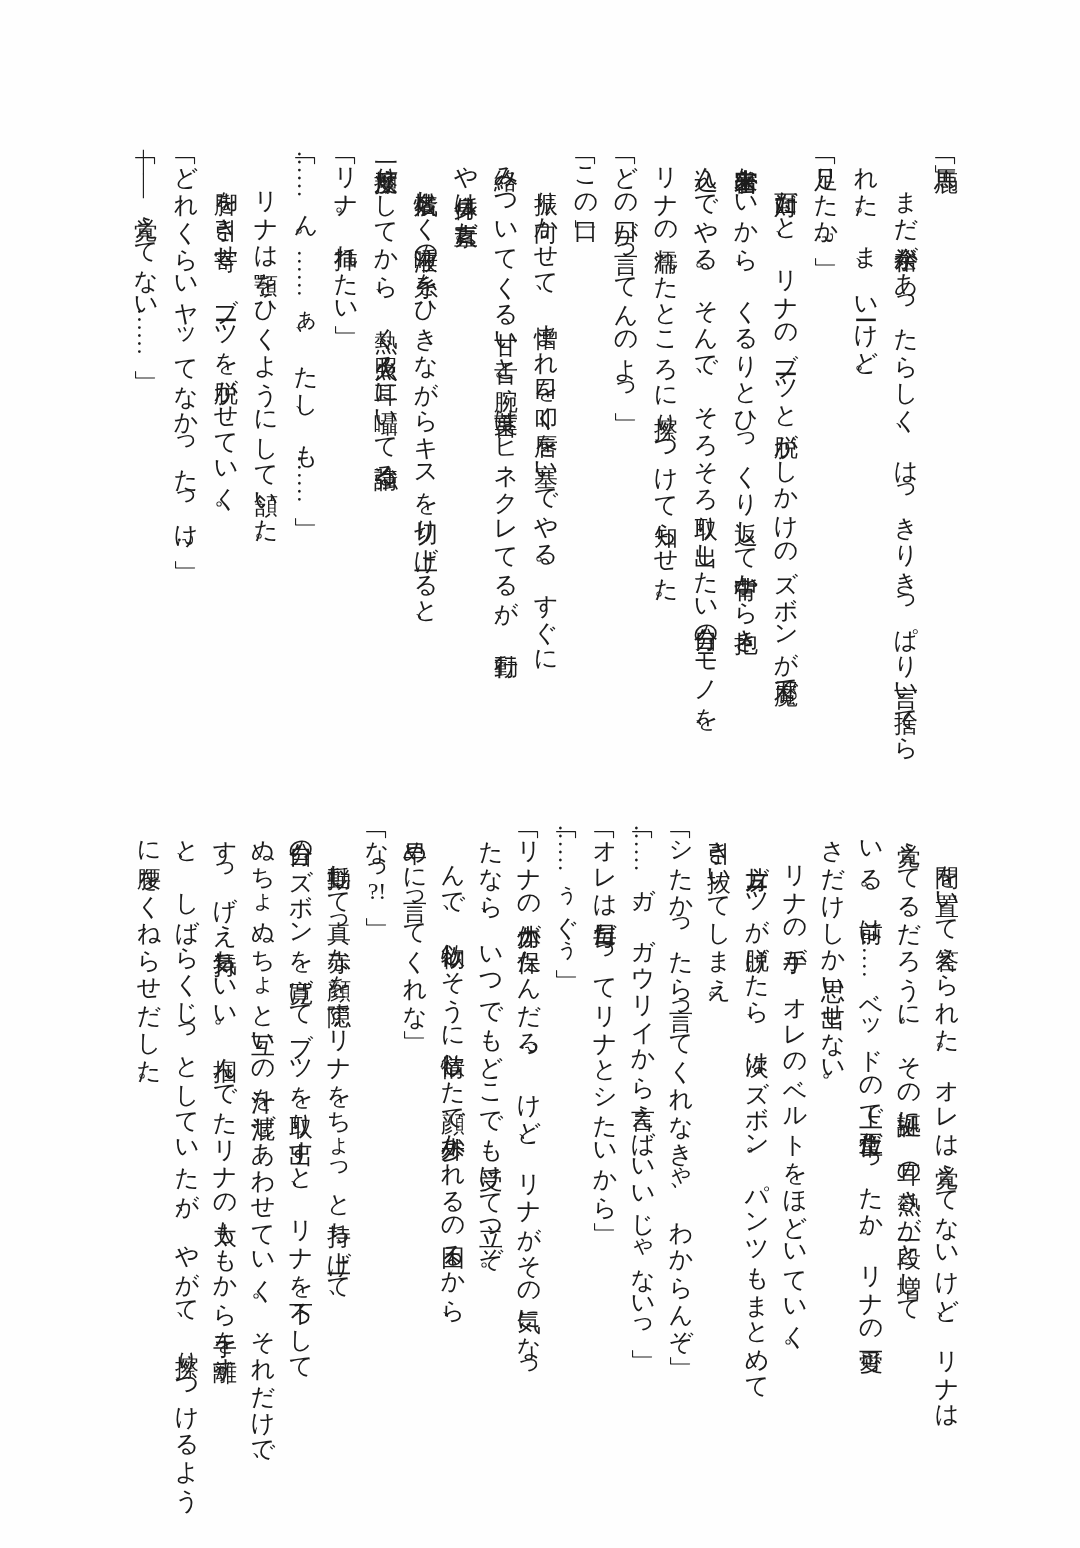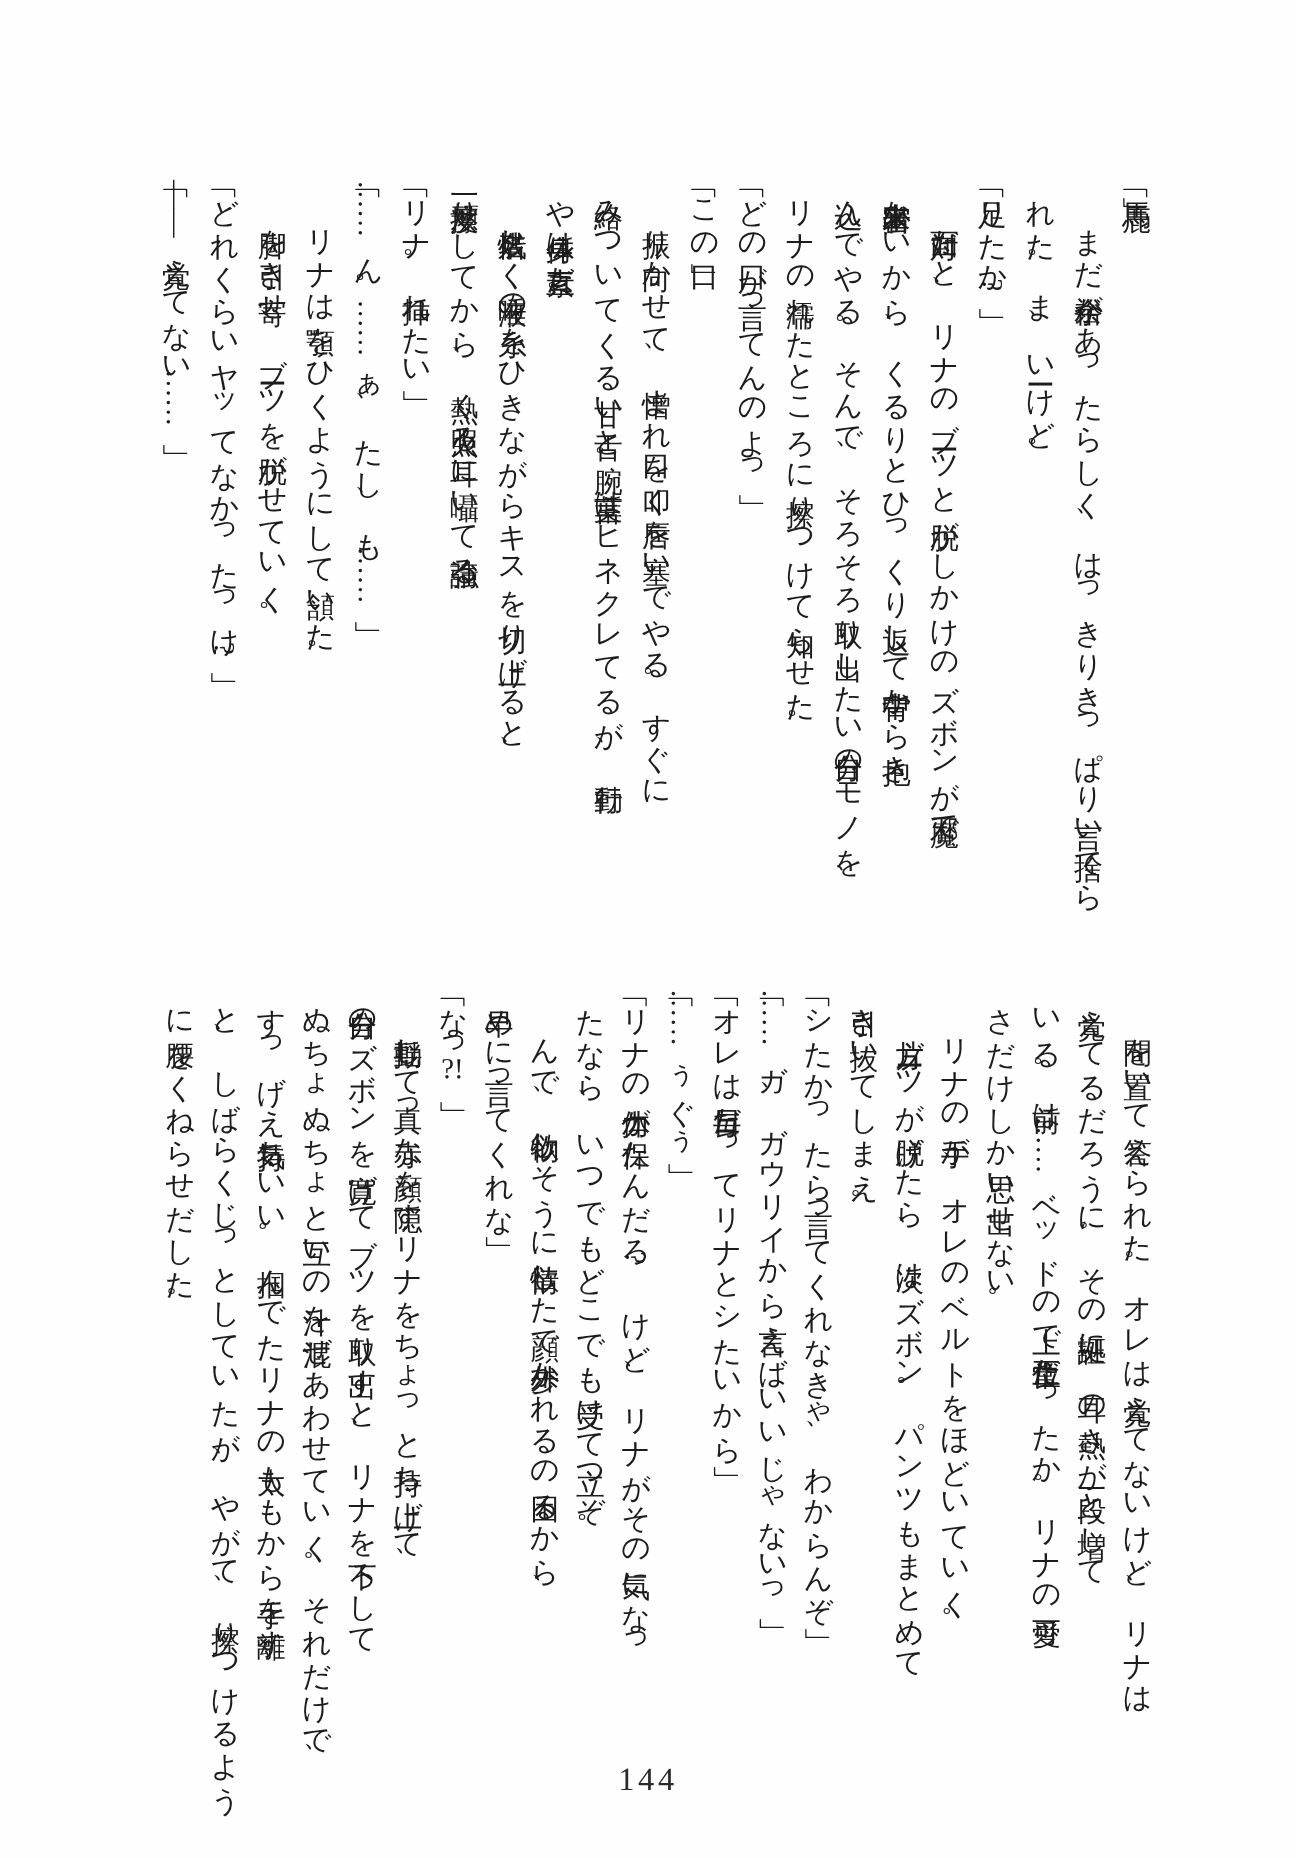--- a/index.html
+++ b/index.html
@@ -105,15 +105,14 @@
     <p class="line">早めに言ってくれな」</p>
     <p class="line"><span>「なっ</span><span class="tcy">?!</span><span>」</span></p>
     <p class="line indent">動揺して真っ赤な顔を隠すリナをちょっと持ち上げて、</p>
     <p class="line">自分のズボンを寛げてブツを取り出すと、リナを下ろして</p>
     <p class="line">ぬちょぬちょと互いの汁を混ぜあわせていく。それだけで、</p>
     <p class="line">すっげえ気持ちいい。掴んでたリナの太ももから手を離す</p>
     <p class="line">と、しばらくじっとしていたが、やがて、擦りつけるよう</p>
     <p class="line">に腰をくねらせだした。</p>
   </div>
 
-  <div id="page-number">144</div>
 
 </div>
 
 </body></html>

